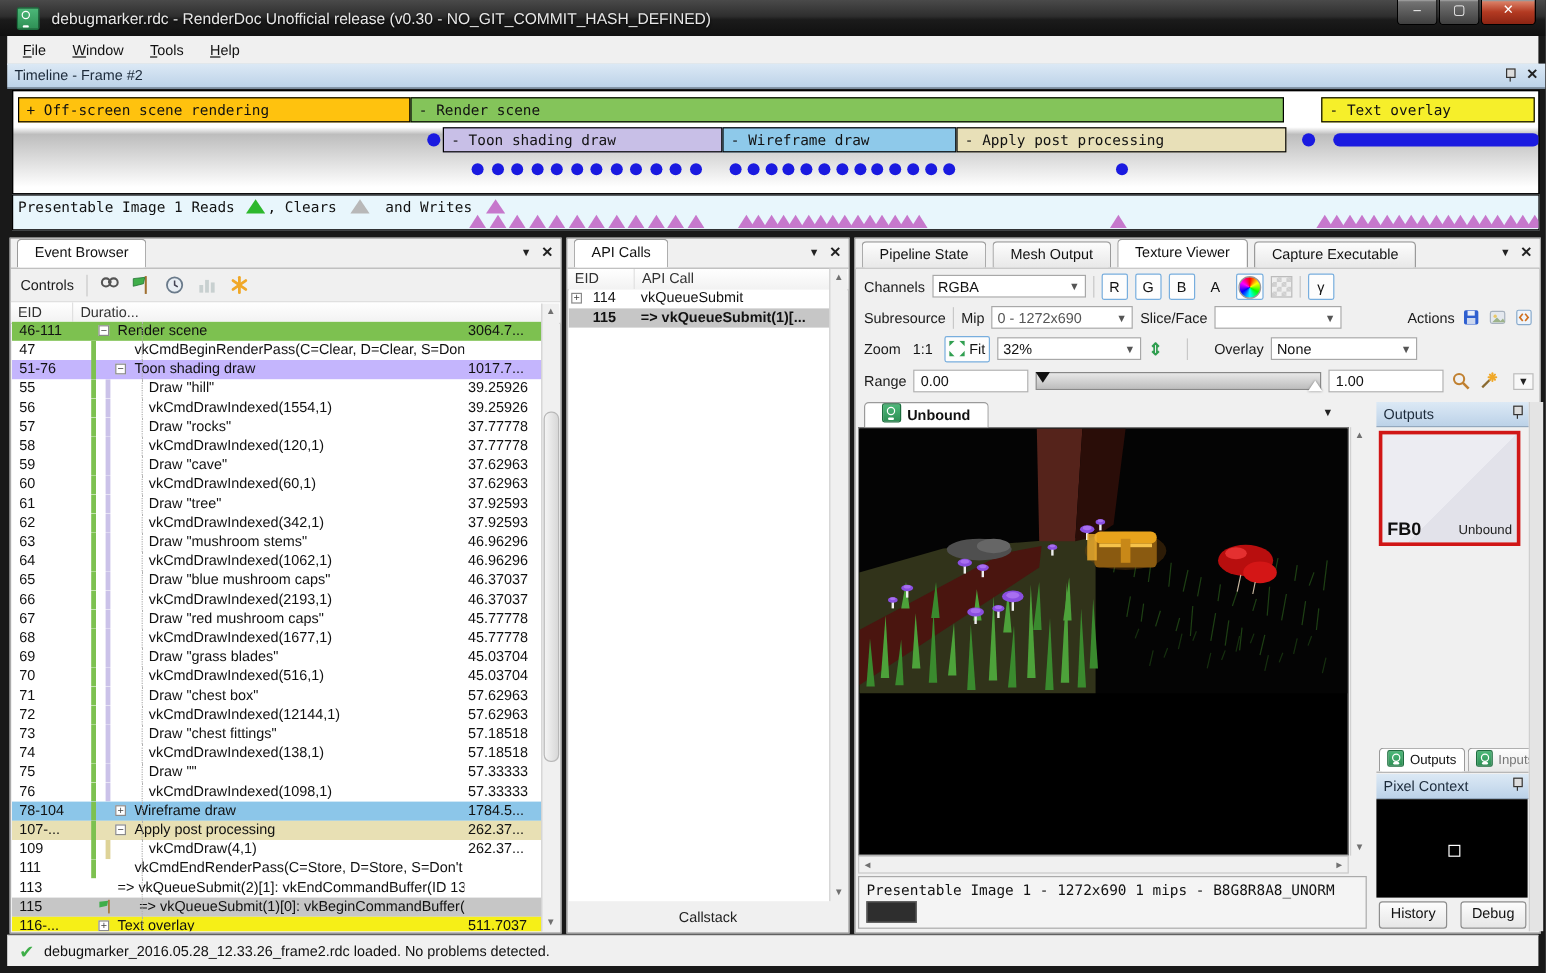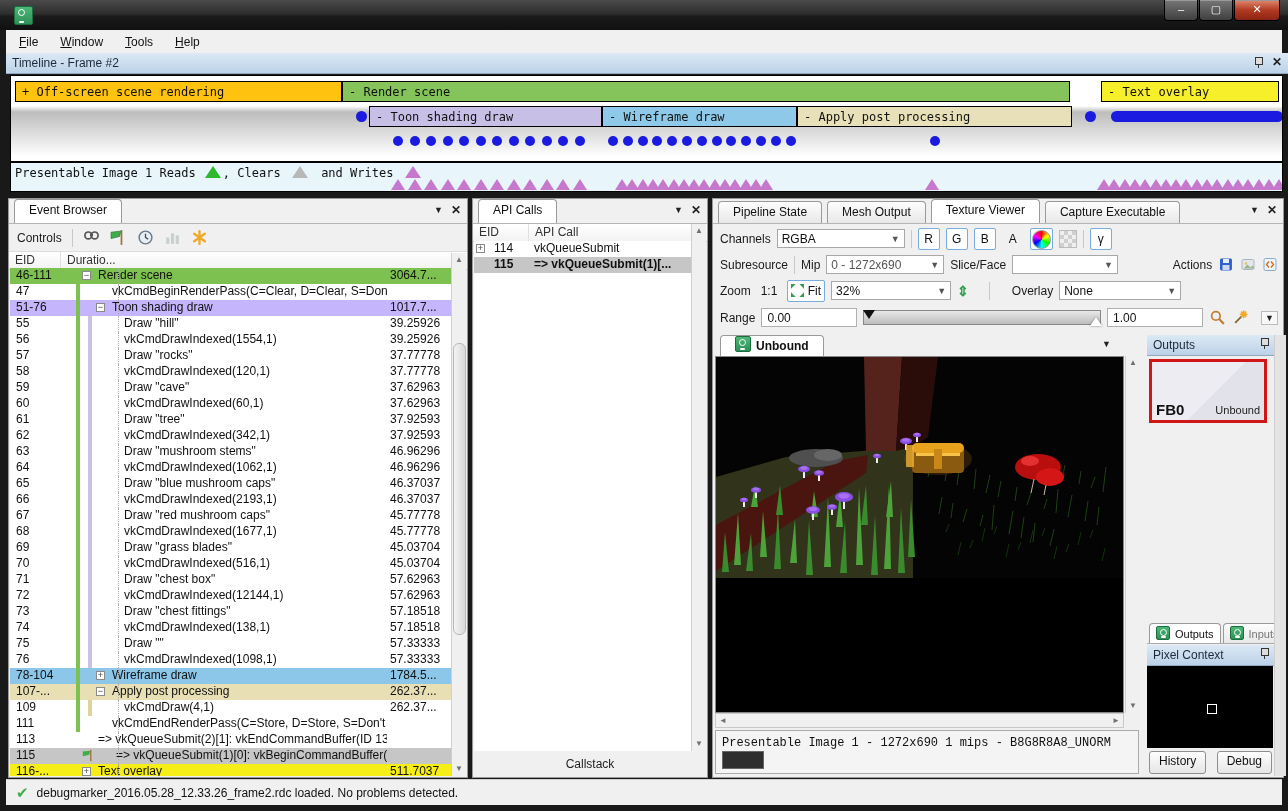--- a/index.html
+++ b/index.html
@@ -81,21 +81,21 @@
   .rangebox{background:#fff;border:1px solid #b0b0b0;height:19px;line-height:18px;padding:0 5px;box-sizing:border-box;}
   #tv-main{position:absolute;left:1px;right:1px;top:136px;bottom:1px;background:#f0f0f0;}
   #viewport{position:absolute;left:1px;top:0;width:426px;bottom:0;}
   #vp-canvas{position:absolute;left:0;top:21px;width:409px;height:357px;background:#000;border:1px solid #888;box-sizing:border-box;}
   #vp-status{position:absolute;left:0;bottom:2px;height:44px;width:424px;background:#f4f4f4;border:1px solid #aaa;box-sizing:border-box;padding:4px 6px;}
   #vp-swatch{position:absolute;left:6px;bottom:4px;width:40px;height:16px;background:#2e2e2e;border:1px solid #666;}
   #hscroll{position:absolute;left:0;bottom:48px;width:409px;height:15px;background:#f0f0f0;border:1px solid #c9c9c9;box-sizing:border-box;}
   #hscroll .arr{position:absolute;top:0;width:14px;height:13px;text-align:center;font-size:8px;color:#707070;line-height:13px;}
   
   #sidebar{position:absolute;left:433px;top:0;width:127px;bottom:0;}
-  #fb-thumb{position:absolute;left:2px;top:24px;width:118px;height:64px;border:3px solid #d01616;background:linear-gradient(135deg,#ececf2 0 55%,#e2e2ea 55%);box-sizing:border-box;}
+  #fb-thumb{position:absolute;left:2px;top:24px;width:118px;height:96px;border:3px solid #d01616;background:linear-gradient(135deg,#ececf2 0 55%,#e2e2ea 55%);box-sizing:border-box;}
   #fb-thumb .fbl{position:absolute;left:4px;bottom:2px;font-size:15px;font-weight:bold;}
   #fb-thumb .fbs{position:absolute;right:4px;bottom:4px;font-size:11px;color:#222;}
   #io-tabs{position:absolute;left:0;right:0;top:288px;height:20px;display:flex;border-bottom:1px solid #aaa;}
   #io-tabs .tab{margin-left:2px;height:19px;padding:0 6px;font-size:11px;}
   #px-hdr{position:absolute;left:0;right:0;top:310px;height:20px;}
   #px-box{position:absolute;left:0;top:331px;width:126px;height:82px;background:#000;}
   #px-box .sq{position:absolute;left:60px;top:38px;width:8px;height:8px;border:1px solid #fff;background:#000;}
   .pushbtn{position:absolute;height:21px;border:1px solid #8e8e8e;border-radius:3px;background:linear-gradient(#fdfdfd,#e6e6e6);text-align:center;line-height:19px;padding:0 9px;}
   
   #statusbar{position:absolute;left:6px;top:779px;width:1276px;height:25px;background:#f0f0f0;display:flex;align-items:center;border-top:1px solid #d0d0d0;}
@@ -118,20 +118,21 @@
     background-size:8px 8px;background-position:0 0,4px 4px;border:1px solid #bbb;}
   .updown{color:#2f9e4f;font-weight:bold;font-size:14px;}
 </style>
 </head>
 <body>
 
 <div id="app">
 
   <div id="titlebar">
     <span class="rdicon big"></span>
+    <span id="title-text">debugmarker.rdc - RenderDoc Unofficial release (v0.30 - NO_GIT_COMMIT_HASH_DEFINED)</span>
     <div id="winbtns">
       <div class="winbtn">–</div>
       <div class="winbtn">▢</div>
       <div class="winbtn close">✕</div>
     </div>
   </div>
 
   <div id="menubar">
       <div class="menu-item"><u>F</u>ile</div>
       <div class="menu-item"><u>W</u>indow</div>
@@ -718,21 +719,21 @@
         </div>
         <div class="vscroll" style="right:auto;left:410px;top:21px;height:357px;">
           <div class="arr" style="top:0;">▲</div>
           <div class="arr" style="bottom:0;">▼</div>
         </div>
         <div id="hscroll">
           <div class="arr" style="left:0;">◄</div>
           <div class="arr" style="right:0;">►</div>
         </div>
         <div id="vp-status">
-          <span class="mono" style="font-size:12px;font-family:Liberation Mono, monospace;">Presentable Image 1 - 1272x690 1 mips - B8G8R8A8_UNORM</span>
+          <span class="mono" style="font-size:12px;">Presentable Image 1 - 1272x690 1 mips - B8G8R8A8_UNORM</span>
           <span id="vp-swatch"></span>
         </div>
       </div>
 
       <div id="sidebar">
         <div class="bluehdr" style="height:20px;position:absolute;left:0;right:0;top:0;">
           <span>Outputs</span>
           <span class="hdr-tools" style="right:4px;">
               <span class="pinicon"></span>
             </span>

